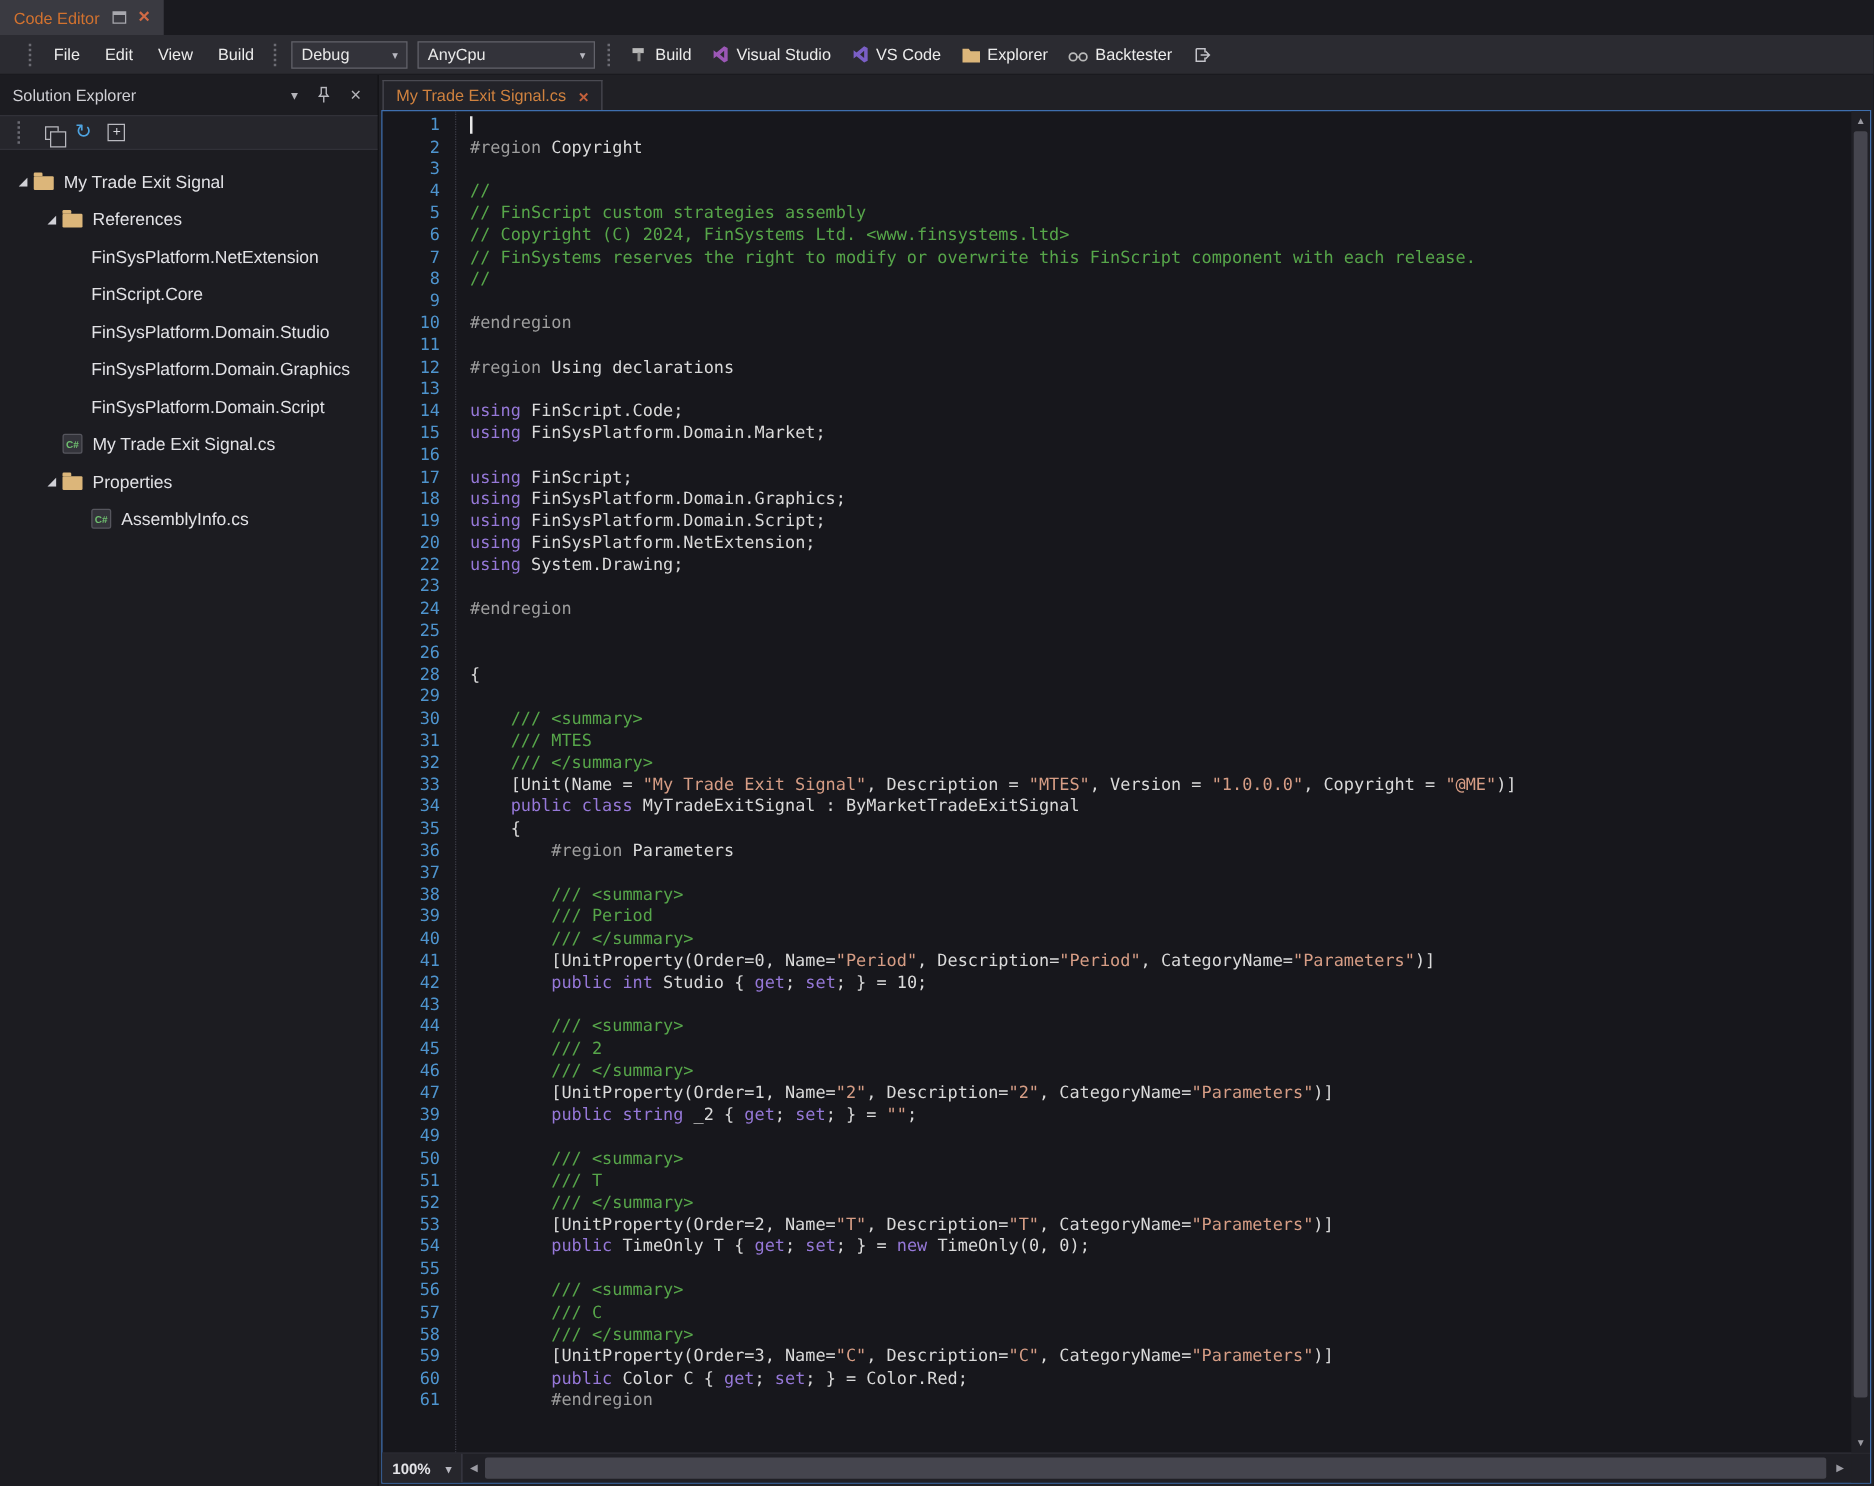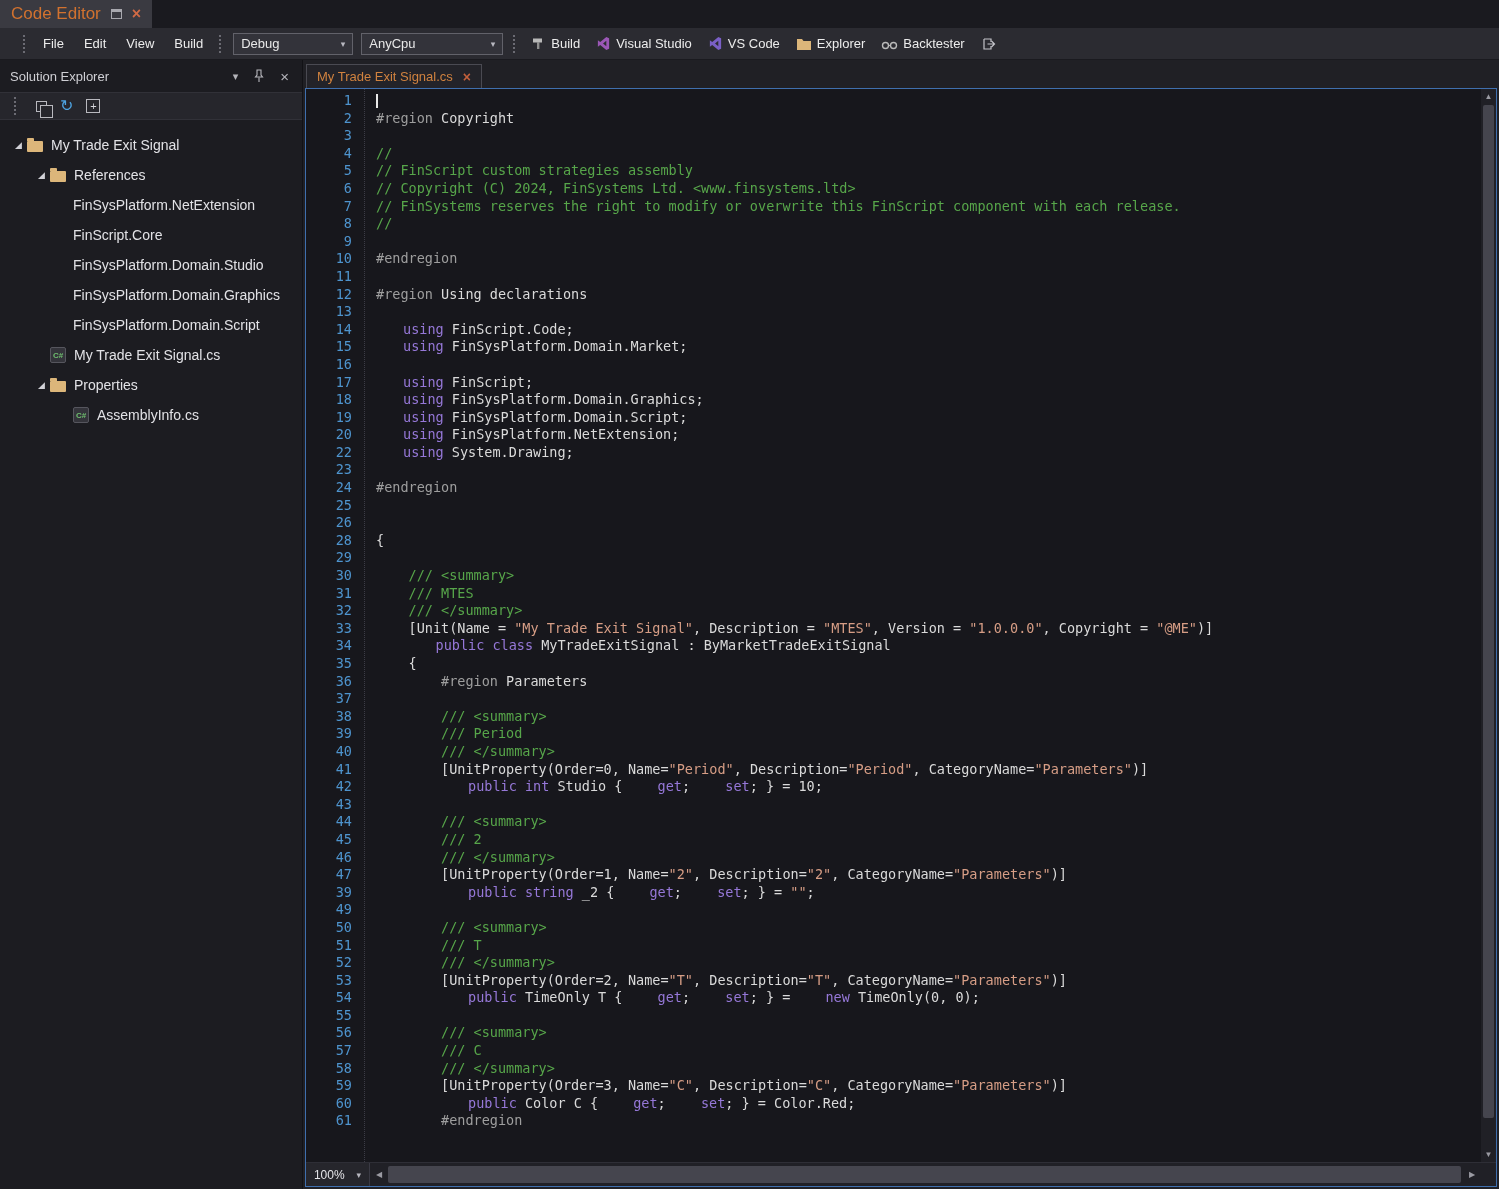--- a/index.html
+++ b/index.html
@@ -3,30 +3,30 @@
 <meta charset="utf-8">
 <style>
   * { margin:0; padding:0; box-sizing:border-box; }
   html,body { width:1499px; height:1189px; overflow:hidden; background:#131317;
               font-family:"Liberation Sans", sans-serif; }
   .window { width:1499px; height:1189px; display:flex; flex-direction:column; background:#202025; }
 
   
   .titlebar { height:28px; flex:none; background:#1a1a1f; display:flex; align-items:stretch; }
   .title-tab { background:#3a3a41; display:flex; align-items:center; gap:10px; padding:0 11px; }
-  .title-text { color:var(--title-text,#d2722f); font-size:17px; }
+  .title-text { color:var(--title-text,#d2722f); font-size:13px; }
   .win-restore { width:11px; height:10px; border:1px solid #a8a8ae; border-top-width:3px; }
   .title-close { color:#d06a45; font-size:16px; font-weight:bold; line-height:1; }
 
   
   .toolbar { height:32px; flex:none; background:#2b2b31; display:flex; align-items:center; padding:0 18px; gap:2px; border-bottom:1px solid #1a1a1f; }
   .grip { width:4px; height:18px; border-left:2px dotted #6b6b73; margin:0 5px; }
   .menu-item { color:#ececec; font-size:13px; padding:5px 9px; cursor:default; }
   .combo { height:22px; background:#33333a; border:1px solid #62626a; display:flex; align-items:center; justify-content:space-between; padding:0 7px; font-size:13px; color:#e8e8e8; margin:0 3px; }
-  .combo.debug { width:120px; }
+  .combo.debug { width:93px; }
   .combo.cpu { width:142px; }
   .small-arrow { color:#b8b8c0; font-size:9px; margin-left:6px; }
   .tool-btn { display:flex; align-items:center; gap:5px; padding:4px 7px; color:#ececec; font-size:13px; }
 
   
   .main { flex:1; min-height:0; display:flex; }
 
   
   .sidebar { width:303px; flex:none; background:#1c1c21; display:flex; flex-direction:column; border-right:1px solid #121216; }
   .panel-header { height:30px; flex:none; display:flex; align-items:center; padding:16px 10px; color:#cfcfd4; font-size:13px; gap:9px; }
@@ -54,33 +54,33 @@
   .tab-close { color:#c3603c; font-size:14px; font-weight:bold; line-height:1; }
   .editor-panel { flex:1; min-height:0; border:1px solid var(--focus-border,#3f6fae); background:#17171c; display:flex; flex-direction:column; }
   .editor-body { flex:1; min-height:0; display:flex; }
   .code-scroll { flex:1; min-width:0; overflow:hidden; position:relative; padding-top:3px; }
   .gutter-sep { position:absolute; top:0; bottom:0; left:58px; border-left:1px dotted #3c3c46; }
   .code-row { display:flex; height:17.6px; font-family:"DejaVu Sans Mono", monospace; font-size:13.5px; line-height:17.6px; white-space:pre; }
   .ln { width:46px; flex:none; text-align:right; color:var(--line-number,#4e94ce); }
   .code-text { padding-left:24px; }
   .caret { display:inline-block; width:2px; height:14px; background:#e8e8e8; vertical-align:middle; }
   .tk-t { color:var(--text,#dadada); }
-  .tk-k { color:var(--keyword,#9678d8);margin-left:27px; }
+  .tk-k { color:var(--keyword,#9678d8); }
   .tk-s { color:var(--string,#d69d85); }
   .tk-c { color:var(--comment,#57a64a); }
   .tk-p { color:var(--preprocessor,#9e9e9e); }
 
   
   .vscroll { width:15px; flex:none; background:#202026; position:relative; }
   .vs-arrow { position:absolute; left:0; width:100%; height:15px; display:flex; align-items:center; justify-content:center; color:#9a9aa2; font-size:8px; }
   .vs-arrow.up { top:0; }
   .vs-arrow.down { bottom:0; }
   .vs-thumb { position:absolute; top:16px; bottom:44px; left:2px; right:2px; background:#45454e; border-radius:2px; }
   .bottom-bar { height:24px; flex:none; display:flex; align-items:stretch; border-top:1px solid #2e2e36; background:#202026; }
-  .zoom { width:64px; flex:none; display:flex; align-items:center; justify-content:center; gap:6px; color:#e4e4e8; font-size:12px; border-right:1px solid #3a3a44; background:#26262c; }
+  .zoom { width:64px; flex:none; display:flex; align-items:center; justify-content:center; gap:6px; color:#e4e4e8; font-size:12px; border-right:1px solid #3a3a44; background:#26262c;font-weight:bold; }
   .hscroll { flex:1; position:relative; display:flex; align-items:center; }
   .hs-arrow { width:18px; text-align:center; color:#9a9aa2; font-size:8px; flex:none; }
   .hs-arrow.right { margin-left:auto; }
   .hs-thumb { position:absolute; left:18px; right:20px; top:3px; bottom:3px; background:#45454e; border-radius:2px; }
   .corner { width:15px; flex:none; background:#202026; }
 
   svg { display:block; }
 </style>
 </head>
 <body>

